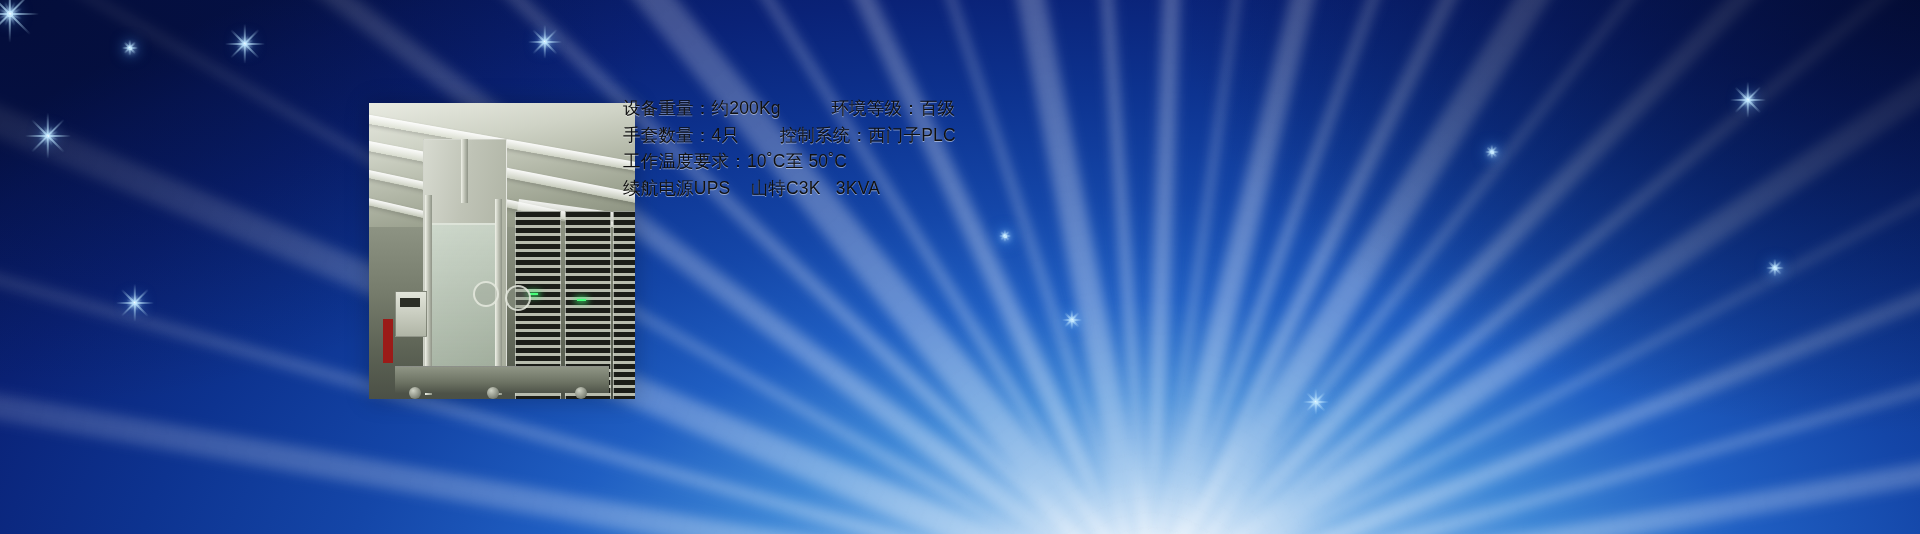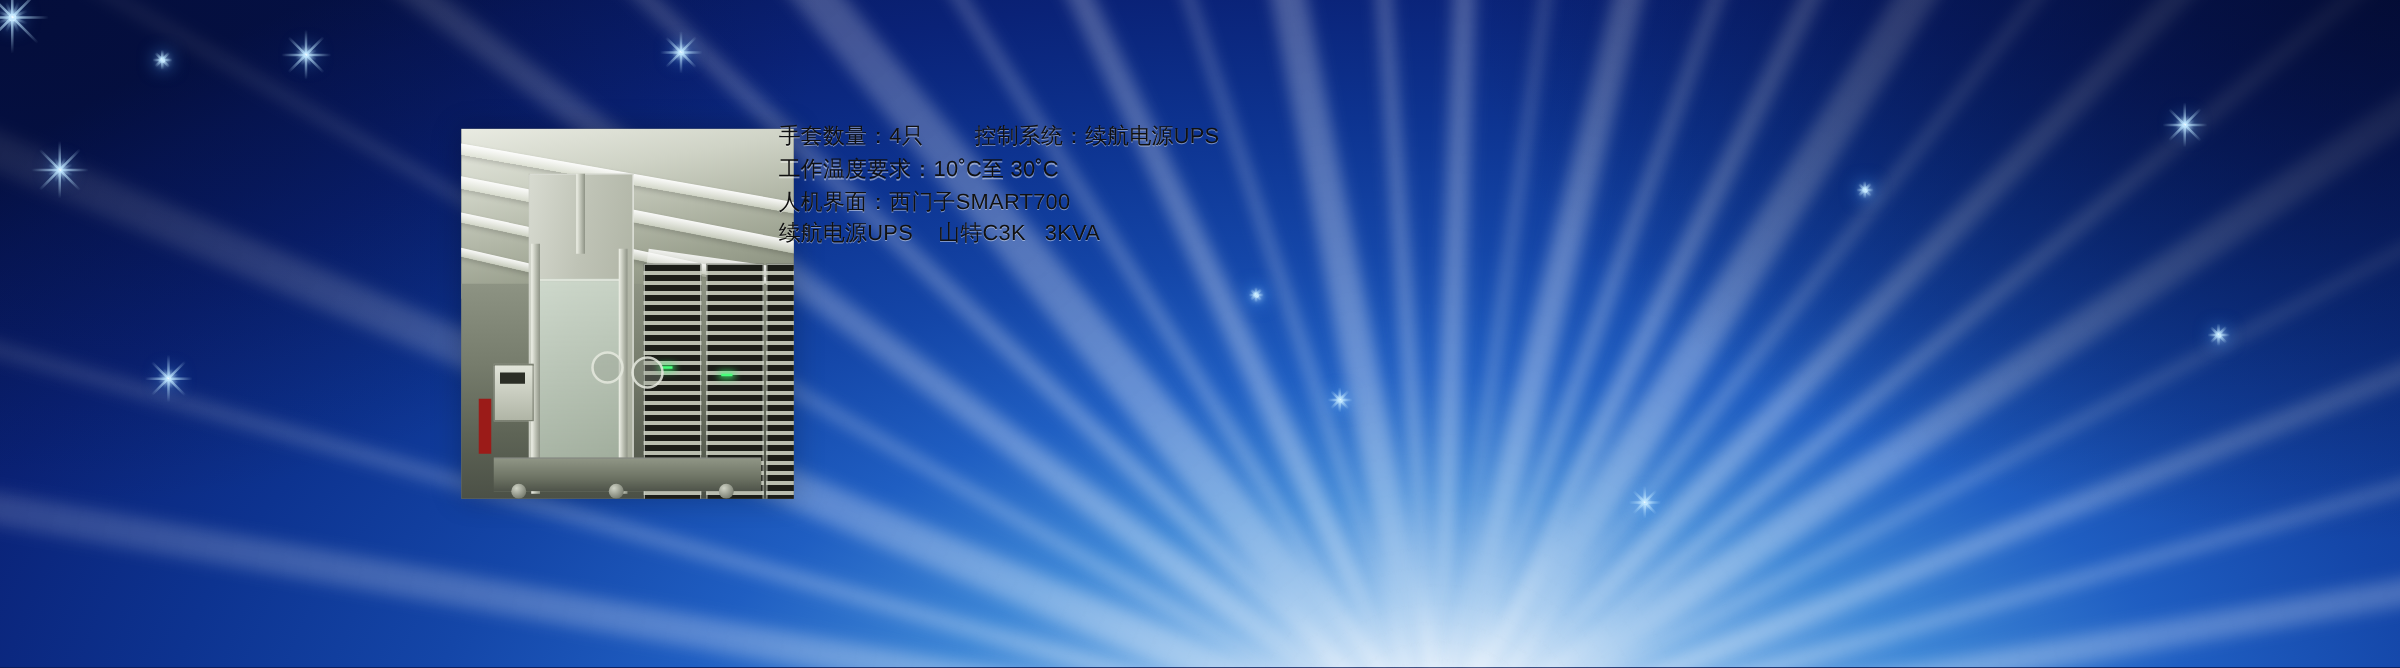--- a/index.html
+++ b/index.html
@@ -488,20 +488,20 @@
     <div class="ph-red"></div>
 
     <div class="ph-base"></div>
     <div class="ph-wheel" style="left:40px;"></div>
     <div class="ph-wheel" style="left:118px;"></div>
     <div class="ph-wheel" style="left:206px;"></div>
   </div>
 
   <div id="text-block">
     <div id="spec-list">
-        <div class="spec-line">手套数量：4只        控制系统：续航电源UPS</div>
-        <div class="spec-line">工作温度要求：10˚C至 30˚C</div>
-        <div class="spec-line tight">人机界面：西门子SMART700</div>
+        <div class="spec-line">设备重量：约200Kg          环境等级：百级</div>
+        <div class="spec-line">手套数量：4只        控制系统：西门子PLC</div>
+        <div class="spec-line">工作温度要求：10˚C至 50˚C</div>
         <div class="spec-line tight">续航电源UPS    山特C3K   3KVA</div>
       </div>
   </div>
 
 </div>
 
 </body></html>

